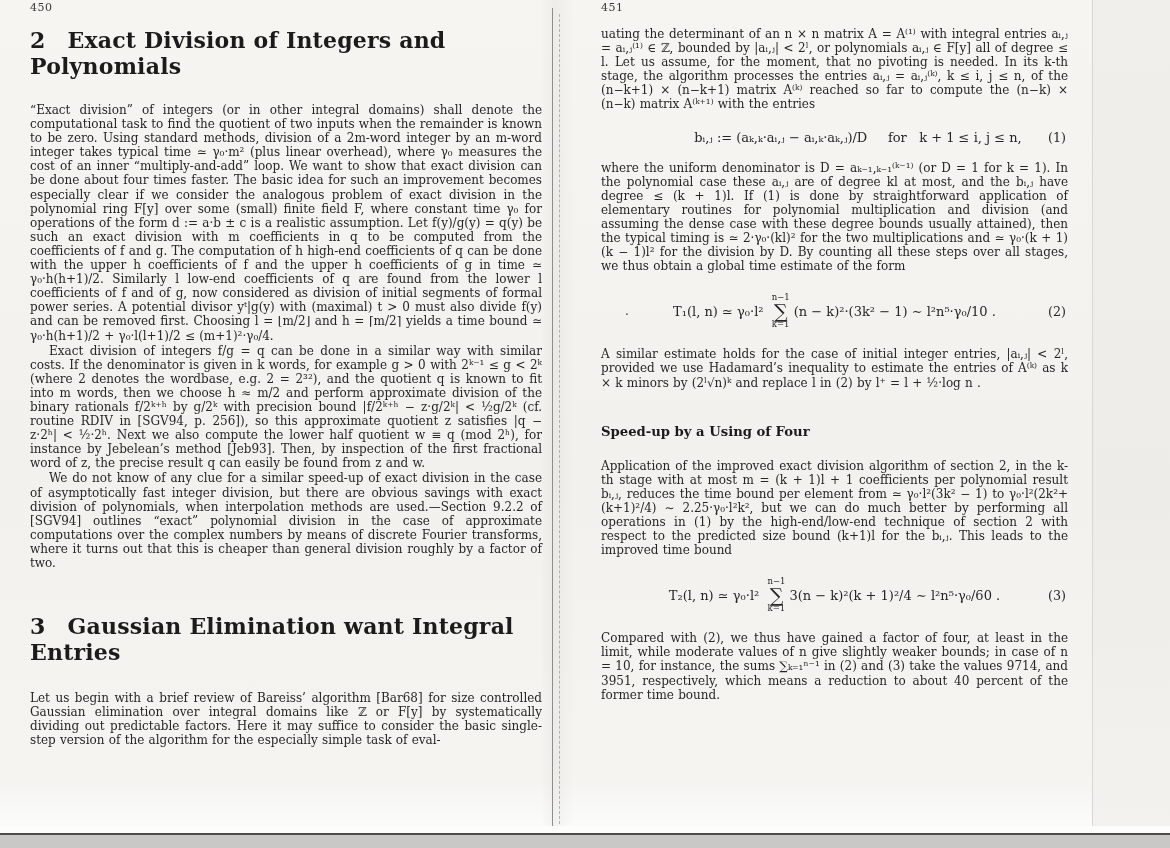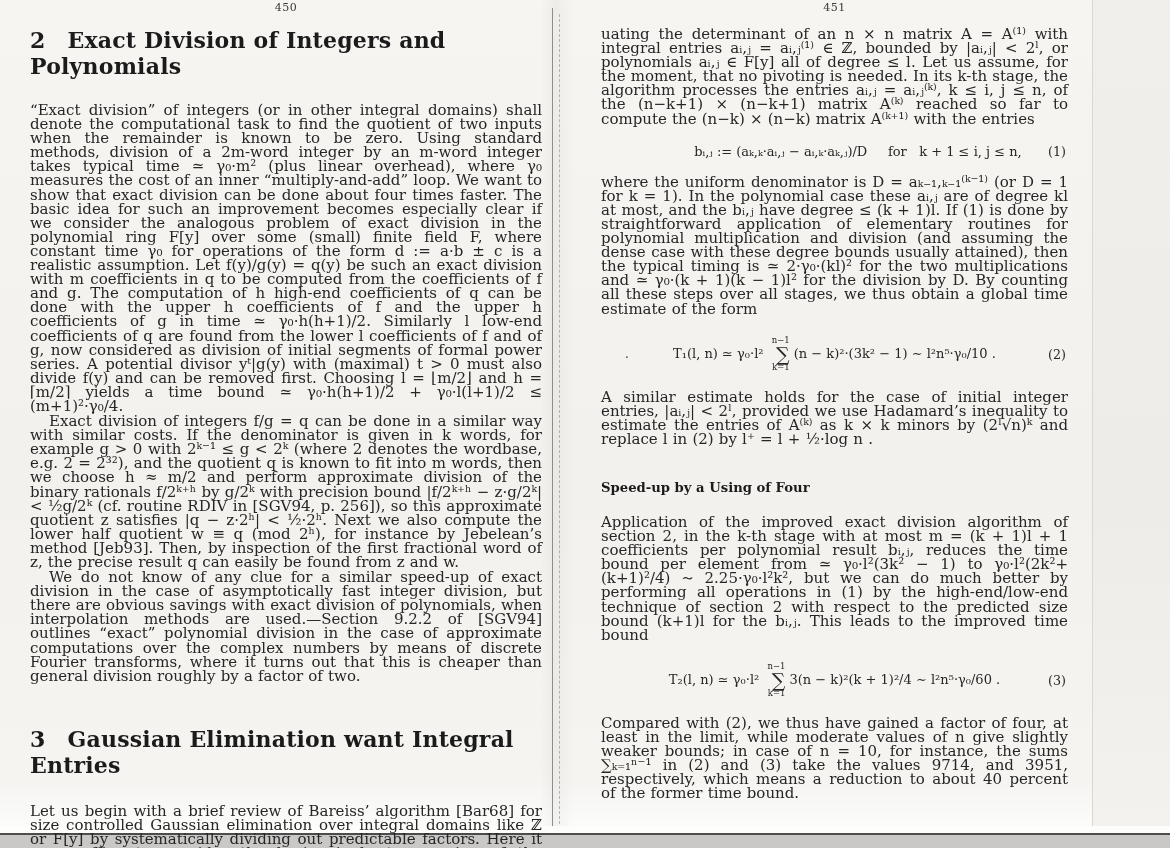--- a/index.html
+++ b/index.html
@@ -28,44 +28,44 @@
   
   .bottom-strip { position:absolute; left:0; bottom:0; width:1170px; height:13px;
     background:#c9c8c6; border-top:2px solid #4c4c4c; }
   .bottom-gap { position:absolute; left:0; bottom:13px; width:1170px; height:9px;
     background:#fdfdfc; }
 
   .page-col { position:absolute; top:0; }
   .page-left  { left:30px;  width:512px; }
   .page-right { left:601px; width:467px; }
 
-  .pageno { text-align:center; font-size:11px; letter-spacing:.5px; color:#3a3a3a;
+  .pageno { text-align:left; font-size:11px; letter-spacing:.5px; color:#3a3a3a;
     padding-top:1px; margin-bottom:13px; }
 
   .sec-heading { font-size:22px; font-weight:bold; color:#1b1b1b; margin:6px 0 24px 0;
     letter-spacing:.2px; }
   .sec-heading .num { margin-right:22px; }
 
-  .para { font-size:15px; line-height:14.1px; text-align:justify;
+  .para { font-size:12px; line-height:14.1px; text-align:justify;
     margin:0 0 1px 0; word-spacing:.4px; }
   .para.indent { text-indent:19px; }
 
   .sec3-gap { height:36px; }
   .after-head-gap { height:2px; }
 
   .subheading { font-size:13.2px; font-weight:bold; color:#1b1b1b; margin:34px 0 20px 0; }
 
   .eq { position:relative; display:flex; align-items:center; justify-content:center;
     margin:16px 0 14px 0; font-size:13px; }
   .eq .eq-body { white-space:pre;margin-left:47px; }
   .eq .eq-no { position:absolute; right:2px; top:50%; transform:translateY(-50%);
     font-size:12.7px; }
   .eq .stray { position:absolute; left:24px; top:50%; transform:translateY(-50%);
     font-size:12px; color:#3c3c3c; }
-  .sum { display:inline-flex; flex-direction:column; align-items:flex-end;
+  .sum { display:inline-flex; flex-direction:column; align-items:center;
     line-height:1; margin:0 4px; }
   .sum .lim { font-size:8.5px; line-height:9px; }
   .sum .sym { font-size:19px; line-height:18px; }
   .eq-side { white-space:pre; }
   .eq1-row { margin:18px 0 16px 0; }
   .eq-display { margin:20px 0 18px 0; }
 </style>
 </head>
 <body>
 

